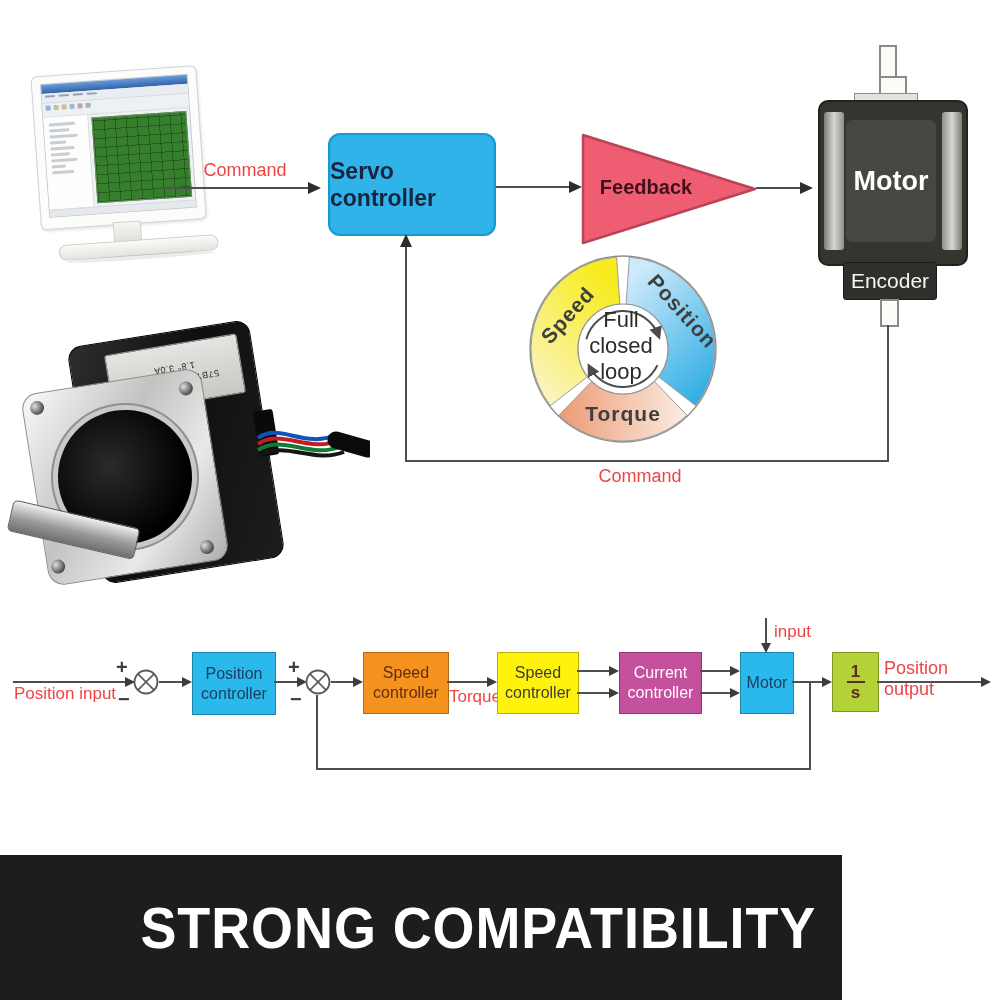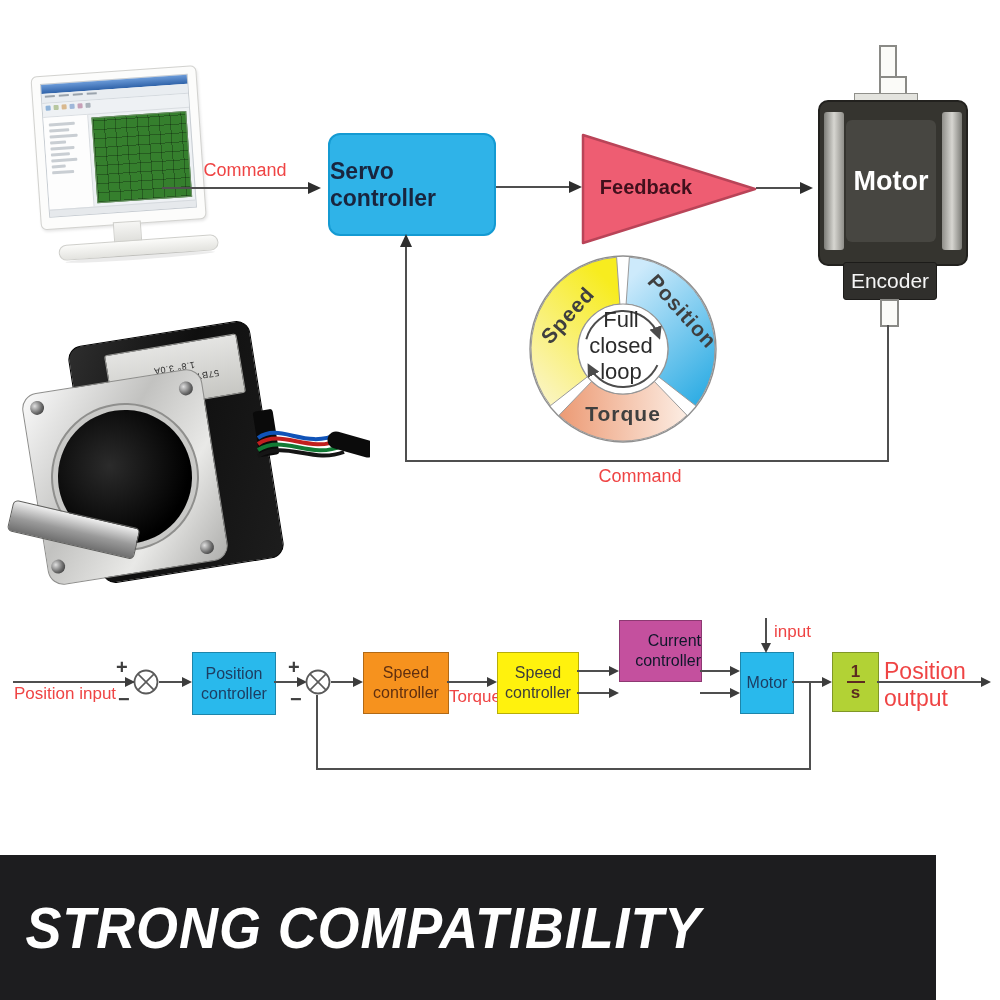--- a/index.html
+++ b/index.html
@@ -53,21 +53,21 @@
     border:1px solid #8e8e8c;transform:rotate(-9deg);}
   .sp-circle{position:absolute;left:23px;top:29px;width:134px;height:134px;border-radius:50%;
     background:radial-gradient(circle at 40% 40%, #2b2b2b, #000 70%);
     box-shadow:0 0 0 5px #c9c9c7, 0 0 0 7px #8f8f8d;}
   .sp-shaft{position:absolute;left:-34px;top:124px;width:128px;height:30px;border-radius:5px;
     background:linear-gradient(180deg,#f0f0f0,#9a9a9a 55%,#6f6f6f);transform:rotate(22deg);border:1px solid #5e5e5c;}
   .screw{position:absolute;width:14px;height:14px;border-radius:50%;
     background:radial-gradient(circle at 35% 35%, #e0e0e0, #6a6a6a 55%, #1f1f1f);}
   .sp-conn{position:absolute;left:234px;top:92px;width:20px;height:46px;background:#0a0a0a;border-radius:3px;transform:rotate(-9deg);}
   
-  .banner{position:absolute;left:0;top:855px;width:936px;height:145px;display:flex;align-items:center;justify-content:flex-start;font-style:italic;}
+  .banner{position:absolute;left:0;top:855px;width:842px;height:145px;display:flex;align-items:center;justify-content:flex-end;}
   .banner h1{margin:0;color:#fff;font-size:58px;font-weight:bold;letter-spacing:1px;transform:scaleX(.93);white-space:nowrap;}
   svg text{font-family:"Liberation Sans", sans-serif;}
 </style>
 </head>
 <body>
 
 <div class="stage">
 
   <section>
 
@@ -261,21 +261,21 @@
     <div class="blk" style="left: 497px; top: 652px; width: 80px; height: 60px; color: rgb(60, 60, 60); background: rgb(255, 242, 13);">
       <span>Speed</span>
       <span>controller</span>
     </div>
 
     <div class="hline" style="left:577px;top:670px;width:40px;"></div>
     <div class="ar r" style="left:609px;top:666px;"></div>
     <div class="hline" style="left:577px;top:692px;width:40px;"></div>
     <div class="ar r" style="left:609px;top:688px;"></div>
 
-    <div class="blk" style="left: 619px; top: 620px; width: 81px; height: 60px; color: #0f172a; background: rgb(196, 80, 158); align-items: flex-end;">
+    <div class="blk" style="left: 619px; top: 652px; width: 81px; height: 60px; color: #ffffff; background: rgb(196, 80, 158);">
       <span>Current</span>
       <span>controller</span>
     </div>
 
     <div class="hline" style="left:700px;top:670px;width:38px;"></div>
     <div class="ar r" style="left:730px;top:666px;"></div>
     <div class="hline" style="left:700px;top:692px;width:38px;"></div>
     <div class="ar r" style="left:730px;top:688px;"></div>
 
     <div class="blk" style="left: 740px; top: 652px; width: 52px; height: 60px; color: rgb(29, 62, 99); background: rgb(41, 185, 236);">
@@ -295,20 +295,20 @@
     <div class="blk" style="left: 832px; top: 652px; width: 45px; height: 58px; background: rgb(178, 210, 53);">
       <div class="frac">
         <span>1</span>
         <span class="fracbar"></span>
         <span>s</span>
       </div>
     </div>
 
     <div class="hline" style="left:877px;top:681px;width:112px;"></div>
     <div class="ar r" style="left:981px;top:677px;"></div>
-    <div class="lbl" style="left:884px;top:658px;font-size:23px;">Position output</div>
+    <div class="lbl" style="left:884px;top:658px;font-size:18px;">Position output</div>
   </section>
 
   <footer class="banner" style="background: rgb(29, 29, 31);">
     <h1>STRONG COMPATIBILITY</h1>
   </footer>
 
 </div>
 
 </body></html>

